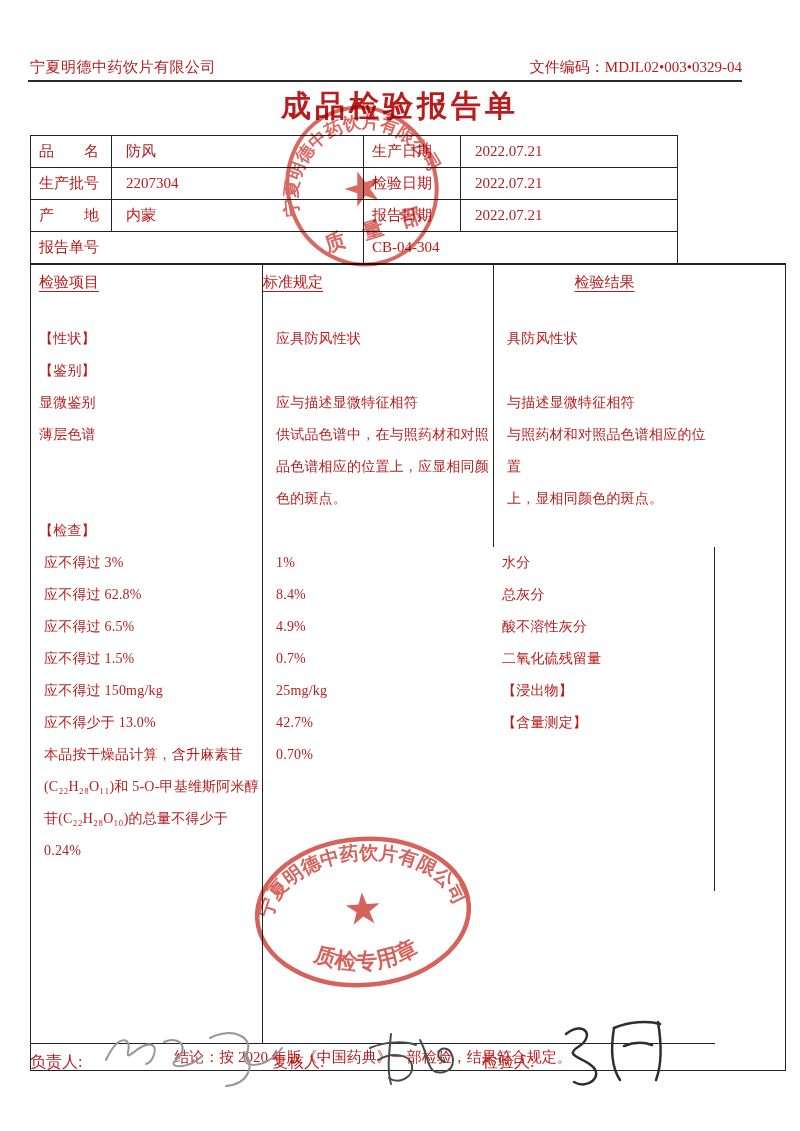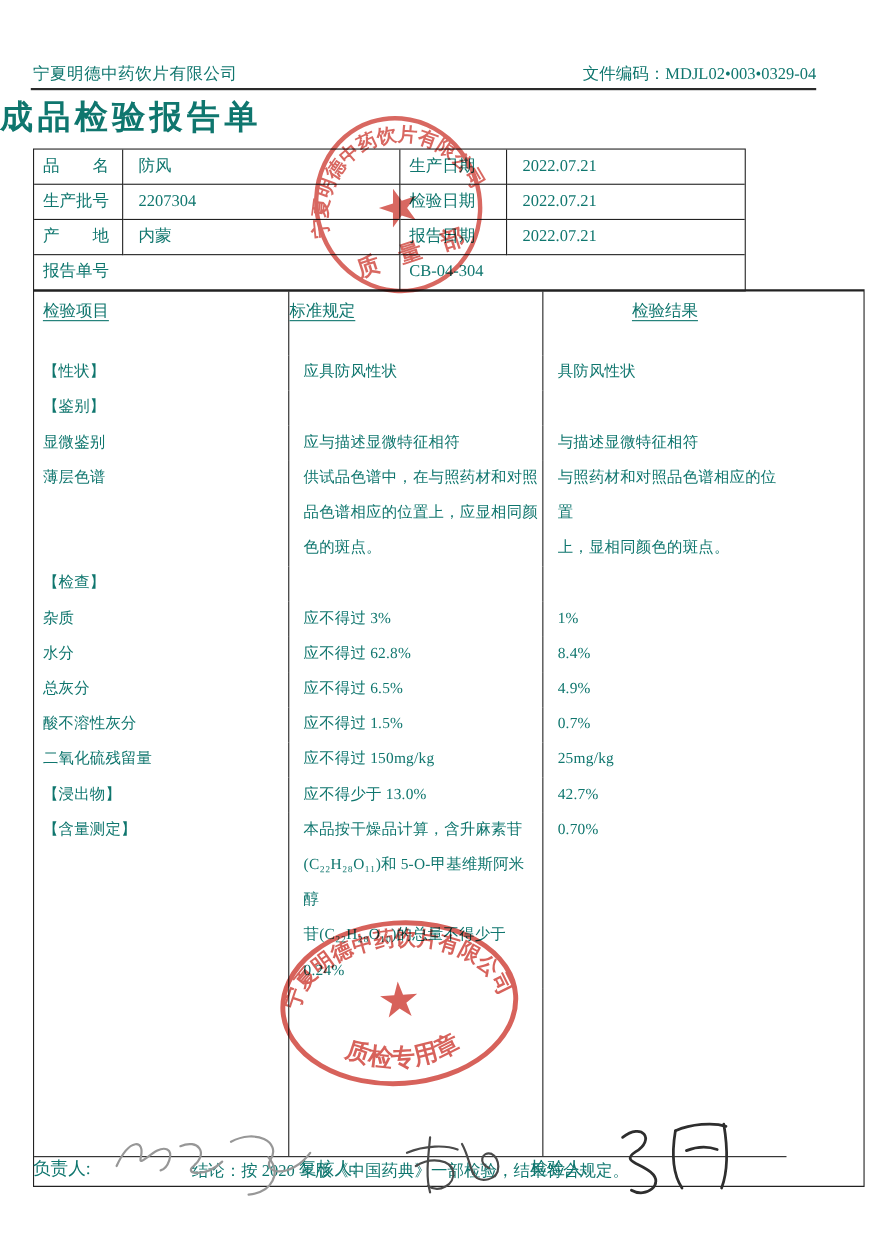--- a/index.html
+++ b/index.html
@@ -2,28 +2,28 @@
 <html><head>
 <meta charset="utf-8">
 <style>
   * { box-sizing: border-box; margin: 0; padding: 0; }
   html,body { background:#ffffff; }
   .page {
     position: relative;
     width: 800px; height: 1131px;
     background: #ffffff;
     font-family: "Liberation Serif", "DejaVu Serif", serif;
-    color: #0f766e;
+    color: #b91c1c;
     overflow: hidden;
   }
   
   .hdr-company { position:absolute; left:30px; top:58px; font-size:15px; letter-spacing:0.5px; }
   .hdr-code    { position:absolute; right:58px; top:58px; font-size:15px; }
   .hdr-rule    { position:absolute; left:28px; top:80px; width:714px; height:0; border-top:2px solid #2a2a2a; }
-  .doc-title   { position:absolute; left:0; top:86px; width:800px; text-align:left;
+  .doc-title   { position:absolute; left:0; top:86px; width:800px; text-align:center;
                  font-size:30px; font-weight:bold; letter-spacing:4px; }
   
   .info-table {
     position:absolute; left:30px; top:135px; width:648px;
     display:grid; grid-template-columns:81px 252px 97px 1fr;
     grid-auto-rows:32px; border:1.5px solid #222;
   }
   .info-table > div { line-height:30px; font-size:15px; overflow:hidden; white-space:nowrap; }
   .ic-l  { padding-left:8px;  border-right:1.5px solid #222; border-bottom:1.5px solid #222; }
   .ic-v  { padding-left:14px; border-right:1.5px solid #222; border-bottom:1.5px solid #222; }
@@ -106,21 +106,20 @@
       <div class="cell c3">与描述显微特征相符</div>
       <div class="cell c1">薄层色谱</div>
       <div class="cell c2">供试品色谱中，在与照药材和对照
 品色谱相应的位置上，应显相同颜
 色的斑点。</div>
       <div class="cell c3">与照药材和对照品色谱相应的位置
 上，显相同颜色的斑点。</div>
       <div class="cell c1">【检查】</div>
       <div class="cell c2"></div>
       <div class="cell c3"></div>
-      <div class="cell c1">杂质</div>
       <div class="cell c2">应不得过 3%</div>
       <div class="cell c3">1%</div>
       <div class="cell c1">水分</div>
       <div class="cell c2">应不得过 62.8%</div>
       <div class="cell c3">8.4%</div>
       <div class="cell c1">总灰分</div>
       <div class="cell c2">应不得过 6.5%</div>
       <div class="cell c3">4.9%</div>
       <div class="cell c1">酸不溶性灰分</div>
       <div class="cell c2">应不得过 1.5%</div>

